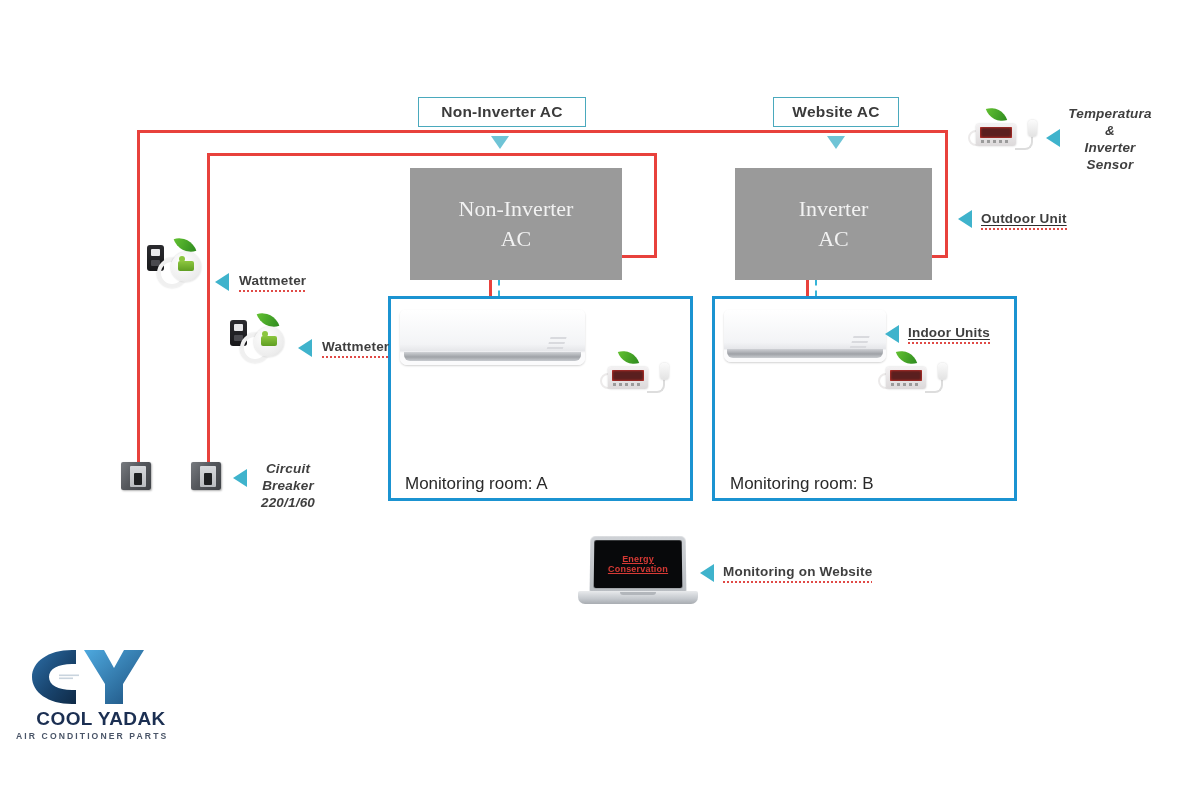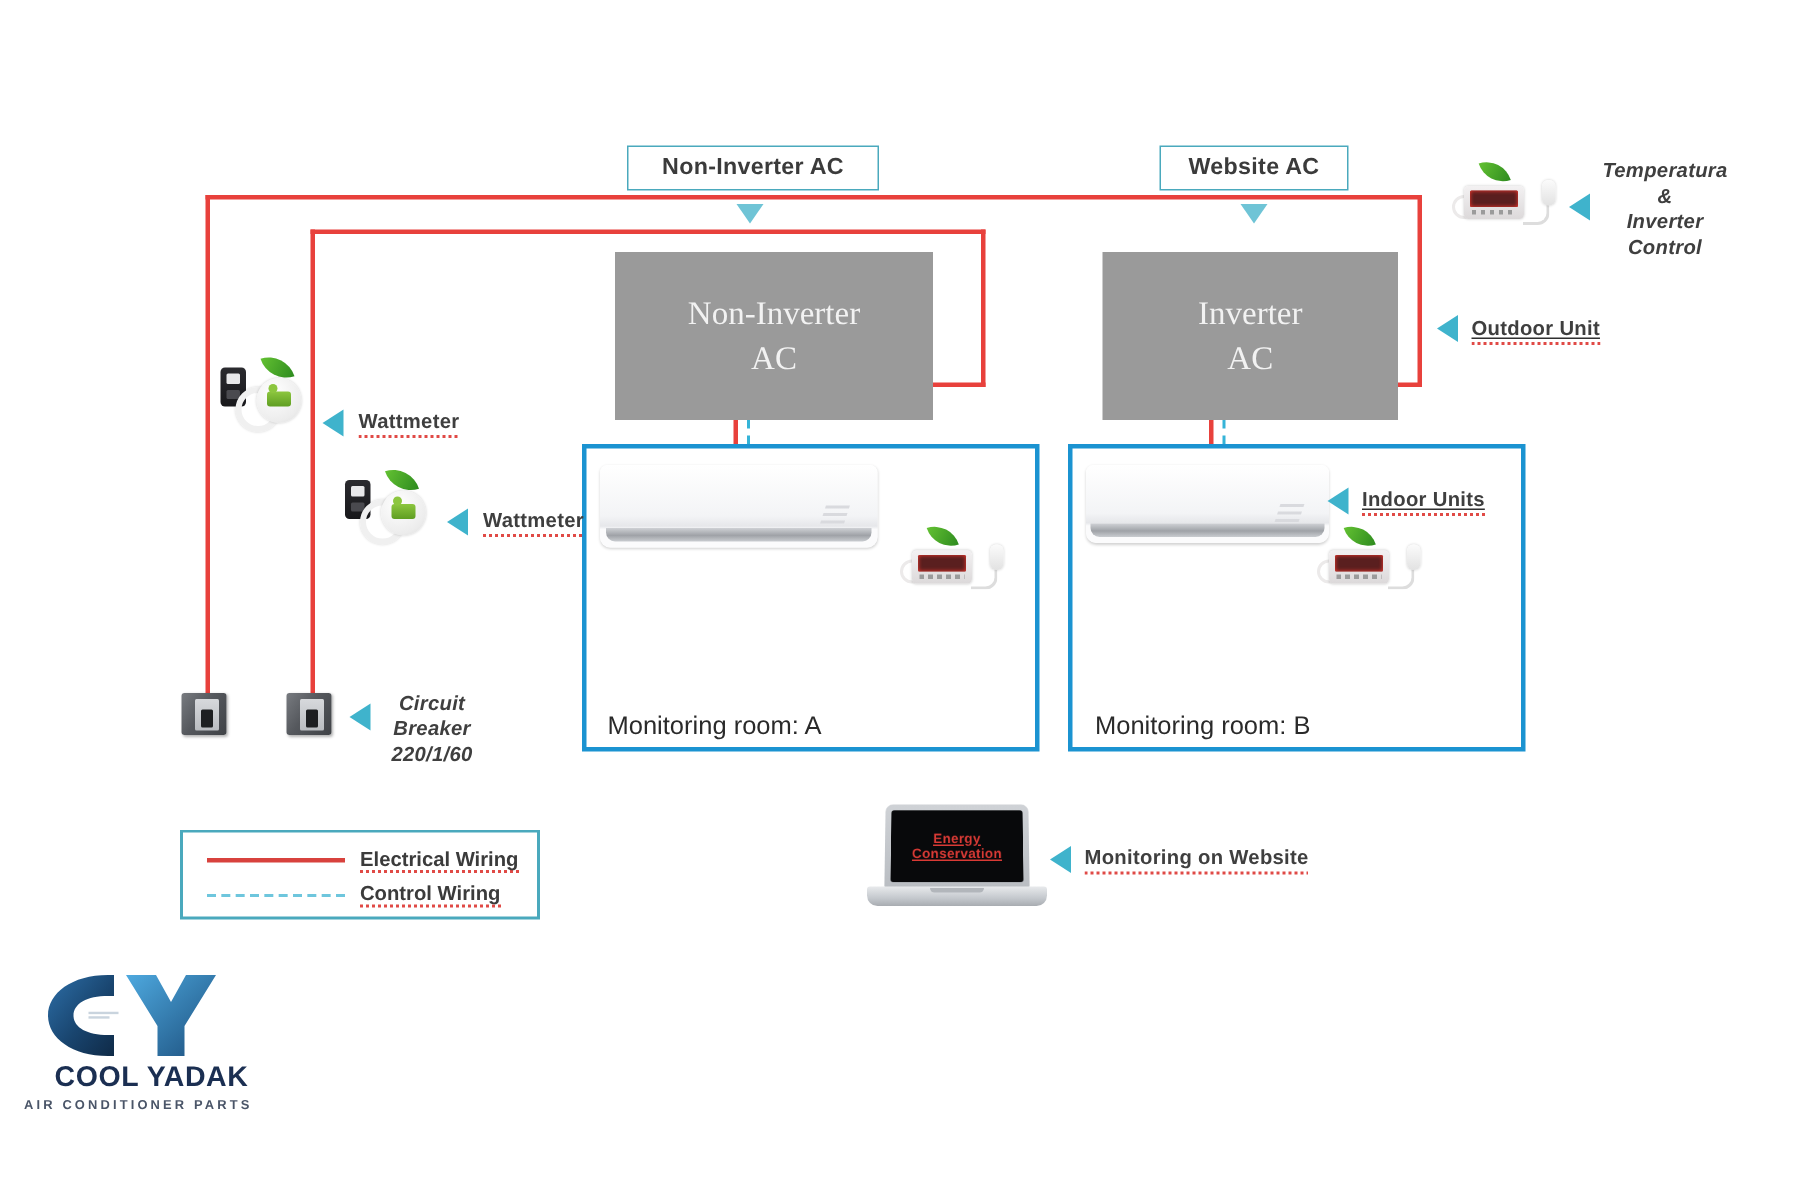--- a/index.html
+++ b/index.html
@@ -398,50 +398,40 @@
     <div class="ring"></div>
     <div class="disp"></div>
     <div class="cable"></div>
     <div class="probe"></div>
   </div>
   <div class="tri-left" style="left:1046px;top:129px;"></div>
   <div class="ann ctr" style="left:1066px;top:106px;width:88px;">
     <div>Temperatura</div>
     <div>&amp;</div>
     <div class="u">Inverter</div>
-    <div>Control</div>
+    <div>Sensor</div>
   </div>
 
   <div class="tri-left" style="left:958px;top:210px;"></div>
   <div class="ann u ul" style="left:981px;top:211px;">Outdoor Unit</div>
 
   <div class="laptop" style="left:578px;top:536px;">
     <div class="lid">
       <div class="scr">
         <span>
           <span>Energy</span><br>
           <span>Conservation</span>
         </span>
       </div>
     </div>
     <div class="base"></div>
   </div>
   <div class="tri-left" style="left:700px;top:564px;"></div>
   <div class="ann u" style="left:723px;top:564px;">Monitoring on Website</div>
 
-  <div class="legend" style="left:120px;top:553px;width:240px;height:60px;">
-    <div class="row" style="left:16px;top:10px;">
-      <span class="swatch-solid"></span>
-      <span class="txt">Electrical Wiring</span>
-    </div>
-    <div class="row" style="left:16px;top:33px;">
-      <span class="swatch-dash"></span>
-      <span class="txt">Control Wiring</span>
-    </div>
-  </div>
 
   <div class="logo">
     <div class="mark">
       <svg viewBox="0 0 120 58" width="120" height="58" xmlns="http://www.w3.org/2000/svg">
         <defs>
           <linearGradient id="cygrad" x1="0" y1="0" x2="1" y2="1">
             <stop offset="0%" stop-color="#2d6fa8"></stop>
             <stop offset="55%" stop-color="#19456f"></stop>
             <stop offset="100%" stop-color="#0f2a47"></stop>
           </linearGradient>

